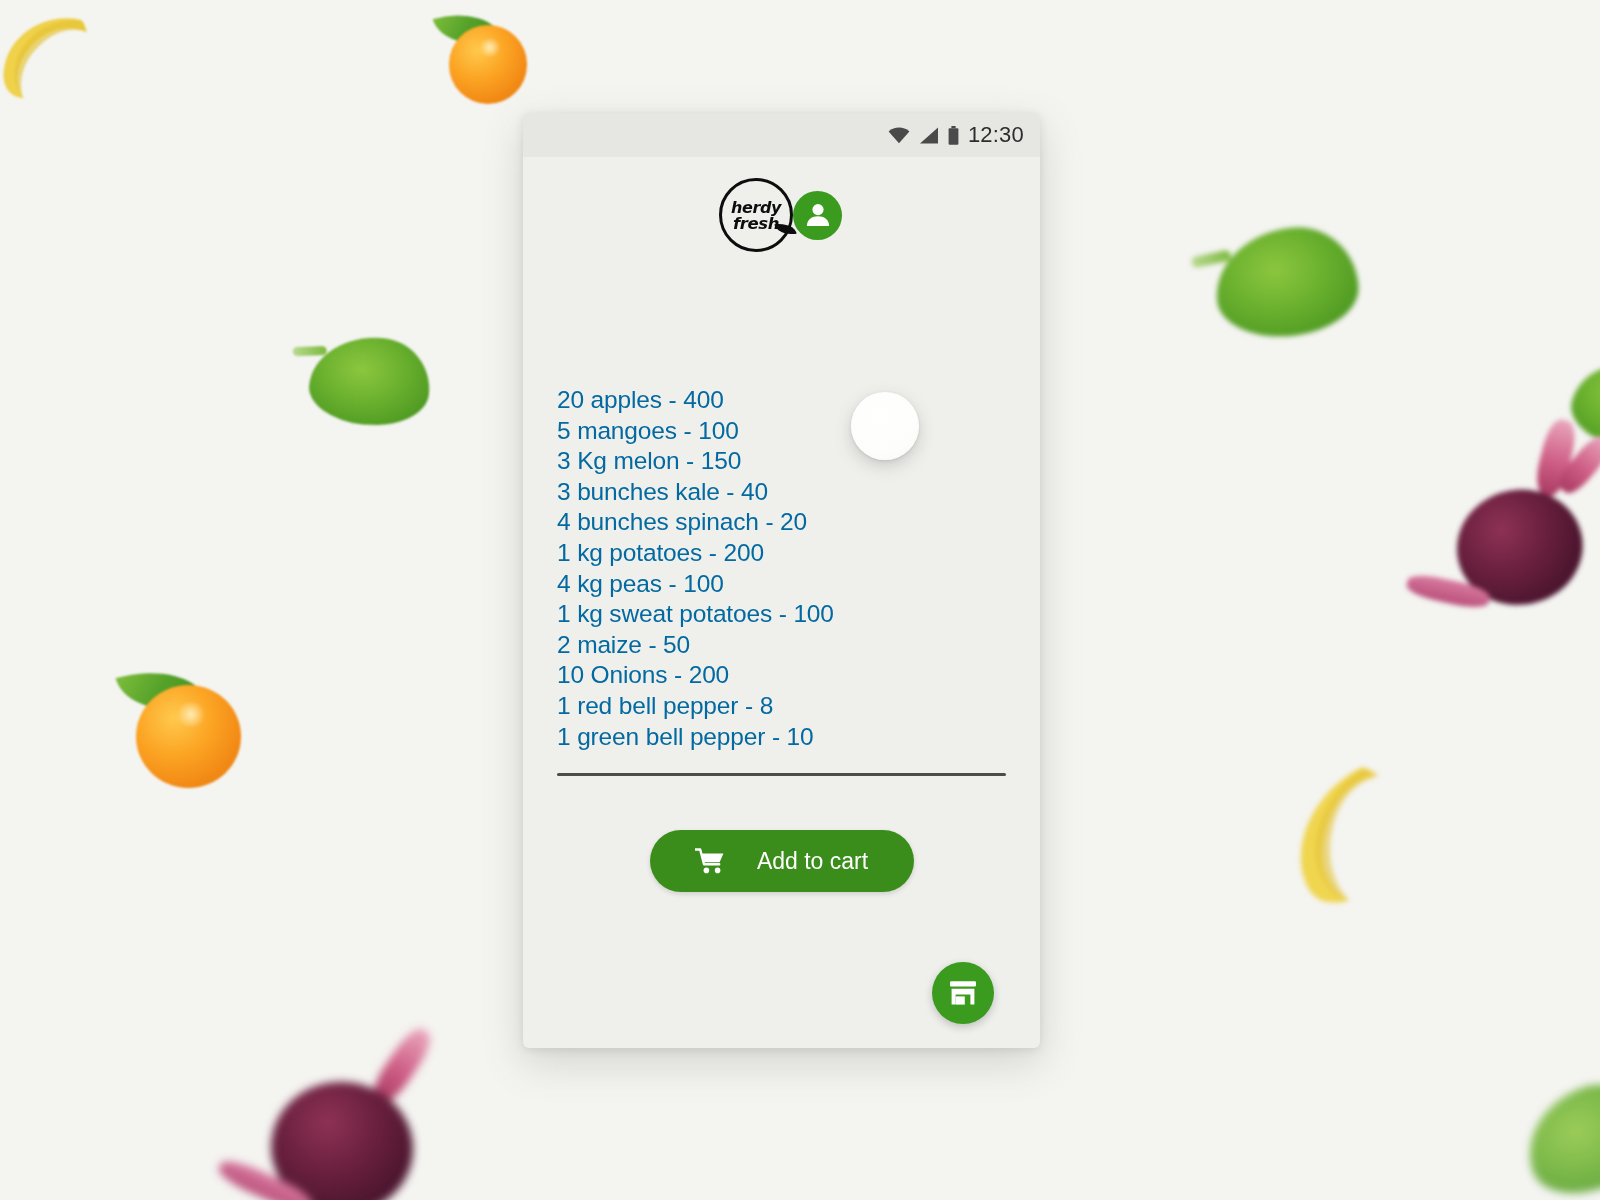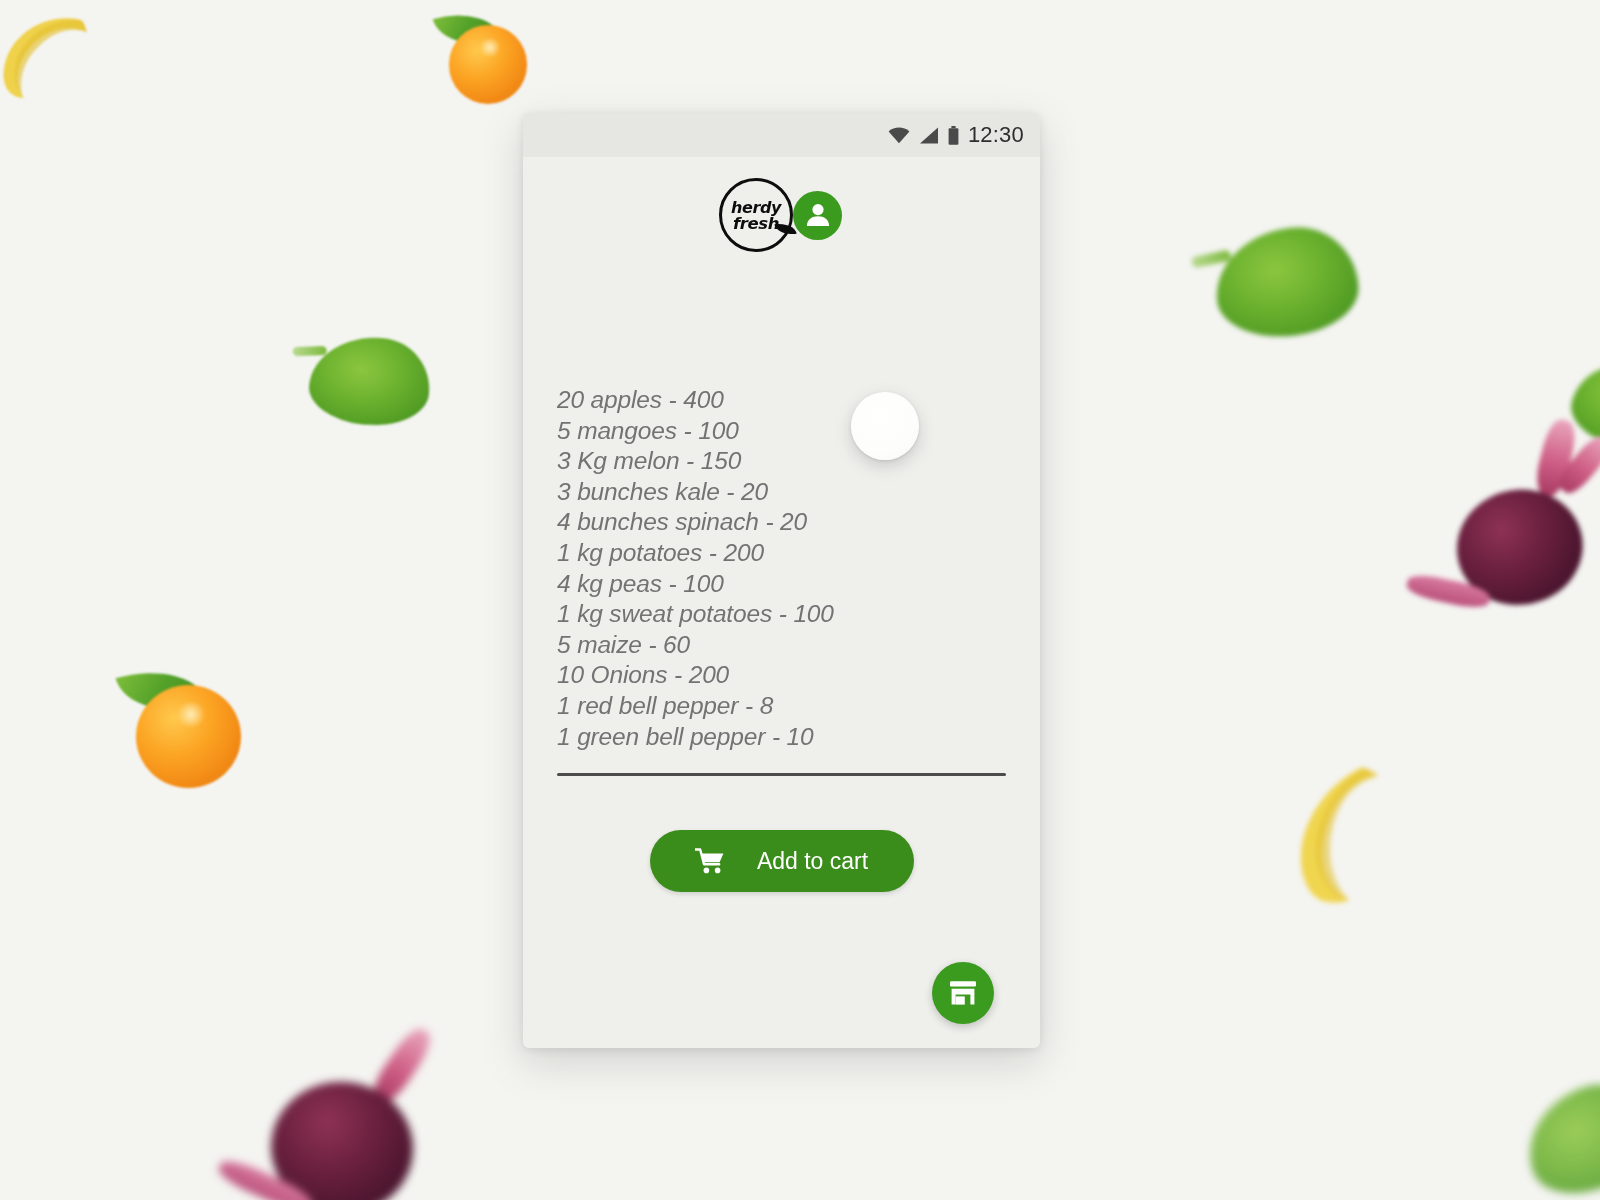--- a/index.html
+++ b/index.html
@@ -156,25 +156,24 @@
 
   
   .content { flex:1; display:flex; flex-direction:column; padding:0 34px; }
   .item-list {
     margin-top:112px;
     list-style:none;
     display:flex; flex-direction:column;
   }
   .item-list li {
     font-size:24.5px;
-    color:#737373;
+    color:#0369a1;
     line-height:30.6px;
     white-space:nowrap;
     letter-spacing:-.15px;
-    font-style:italic;
   }
   .divider {
     height:3px;
     background:#4c4c4c;
     margin-top:21px;
     border-radius:2px;
   }
 
   .cart-row {
     margin-top:54px;
@@ -314,26 +313,26 @@
         <path d="M3.9 26 C 3.9 19.4 9.0 16.2 15 16.2 C 21 16.2 26.1 19.4 26.1 26 Z" fill="#ffffff"></path>
       </svg>
     </div>
   </div>
 
   <div class="content">
     <ul class="item-list">
       <li>20 apples - 400</li>
       <li>5 mangoes - 100</li>
       <li>3 Kg melon - 150</li>
-      <li>3 bunches kale - 20</li>
+      <li>3 bunches kale - 40</li>
       <li>4 bunches spinach - 20</li>
       <li>1 kg potatoes - 200</li>
       <li>4 kg peas - 100</li>
       <li>1 kg sweat potatoes - 100</li>
-      <li>5 maize - 60</li>
+      <li>2 maize - 50</li>
       <li>10 Onions - 200</li>
       <li>1 red bell pepper - 8</li>
       <li>1 green bell pepper - 10</li>
     </ul>
 
     <div class="divider"></div>
 
     <div class="cart-row">
       <button class="cart-btn">
         <svg width="30" height="27" viewBox="0 0 30 27">

